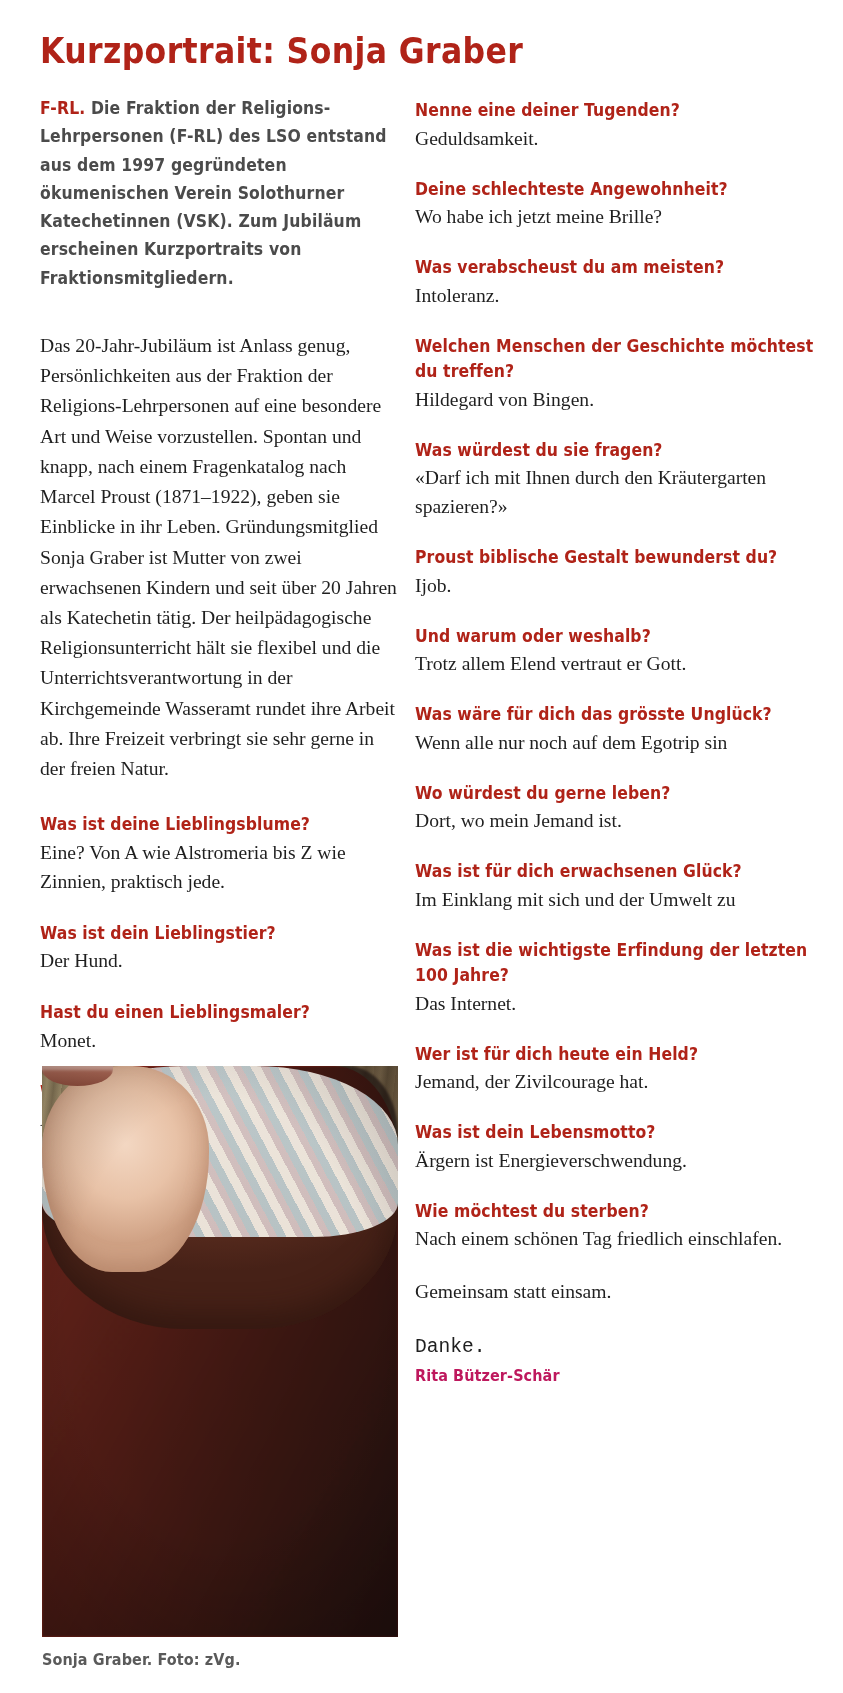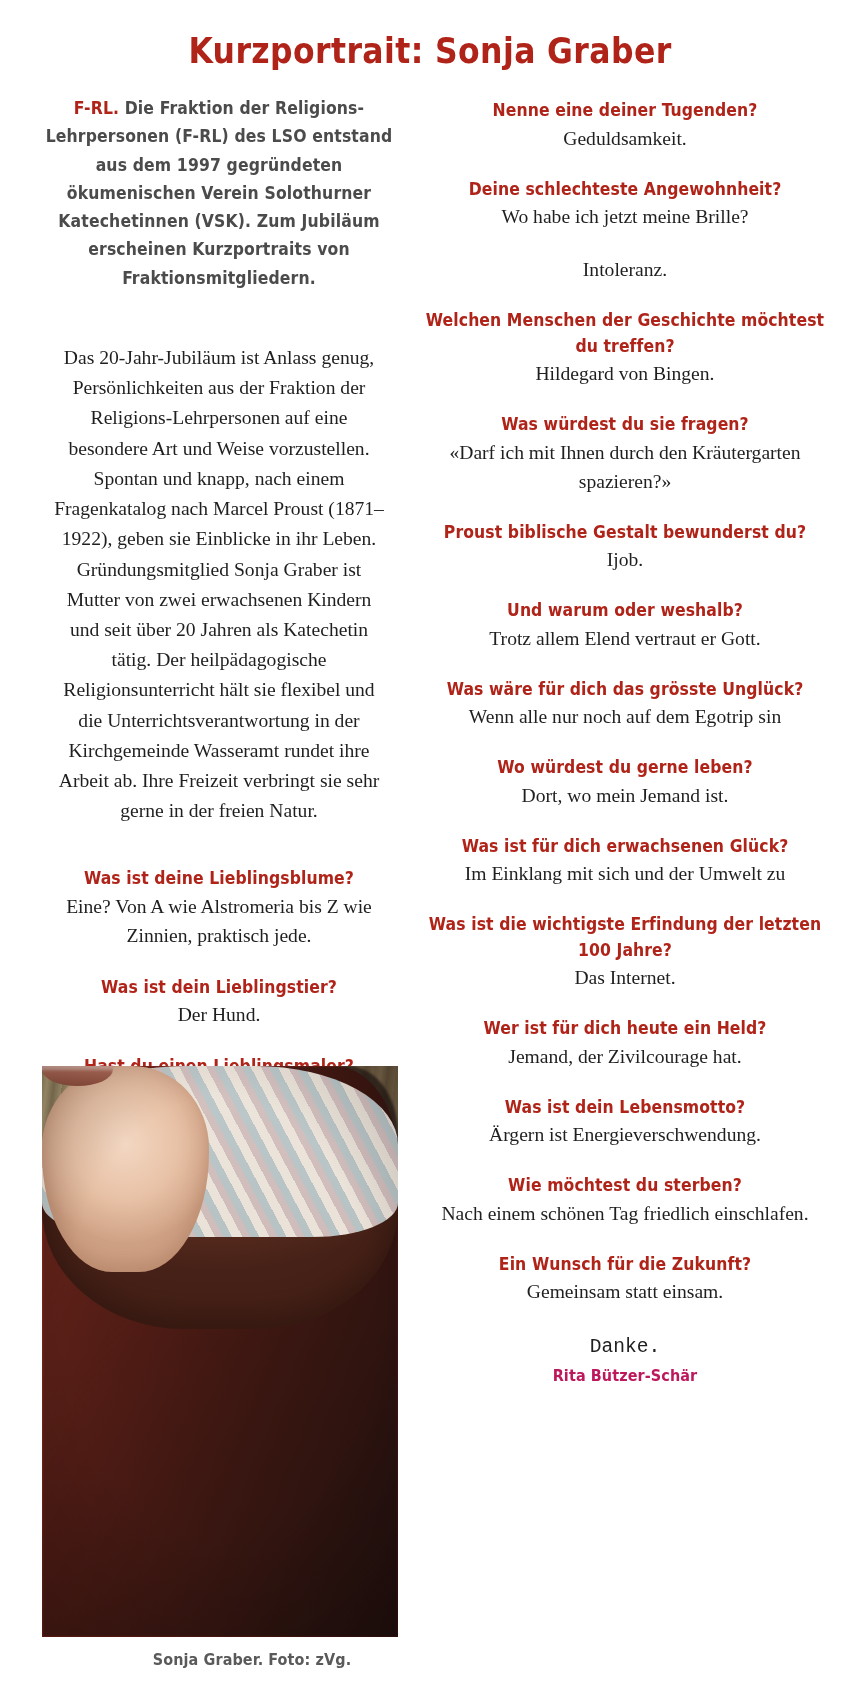--- a/index.html
+++ b/index.html
@@ -13,21 +13,20 @@
     position: relative;
     overflow: hidden;
     font-family: "Liberation Serif", "DejaVu Serif", serif;
     color: #1a1a1a;
   }
 
   .page {
     position: absolute;
     inset: 0;
     padding: 0;
-    text-align: center;
   }
 
   
   .headline {
     position: absolute;
     left: 40px;
     top: 6px;
     width: 780px;
     font-family: "DejaVu Sans Condensed", "Liberation Sans Narrow", "Liberation Sans", sans-serif;
     font-weight: 700;
@@ -68,21 +67,21 @@
 
   
   .body-text {
     font-family: "Liberation Serif", "DejaVu Serif", serif;
     font-size: 19.6px;
     line-height: 30.2px;
     color: #1f1f1f;
     margin: 0;
   }
   .body-text .para {
-    margin: 12px;
+    margin: 0;
   }
   .spacer-lead { height: 39px; }
   .spacer-body { height: 24px; }
 
   
   .qa { margin: 0; }
   .qa + .qa { margin-top: 25px; }
   .qa-first { margin-top: 4px; }
 
   .question {
@@ -329,20 +328,21 @@
 
     <div class="qa qa-first">
       <p class="question">Nenne eine deiner Tugenden?</p>
       <p class="answer">Geduldsamkeit.</p>
     </div>
     <div class="qa">
       <p class="question">Deine schlechteste Angewohnheit?</p>
       <p class="answer">Wo habe ich jetzt meine Brille?</p>
     </div>
     <div class="qa">
+      <p class="question">Was verabscheust du am meisten?</p>
       <p class="answer">Intoleranz.</p>
     </div>
     <div class="qa">
       <p class="question">Welchen Menschen der Geschichte möchtest du treffen?</p>
       <p class="answer">Hildegard von Bingen.</p>
     </div>
     <div class="qa">
       <p class="question">Was würdest du sie fragen?</p>
       <p class="answer">«Darf ich mit Ihnen durch den Kräutergarten spazieren?»</p>
     </div>
@@ -376,21 +376,20 @@
     </div>
     <div class="qa">
       <p class="question">Was ist dein Lebensmotto?</p>
       <p class="answer">Ärgern ist Energieverschwendung.</p>
     </div>
     <div class="qa">
       <p class="question">Wie möchtest du sterben?</p>
       <p class="answer">Nach einem schönen Tag friedlich einschlafen.</p>
     </div>
     <div class="qa">
-      <p class="question">Ein Wunsch für die Zukunft?</p>
       <p class="answer">Gemeinsam statt einsam.</p>
     </div>
 
     <div class="closing">Danke.</div>
     <div class="byline">Rita Bützer-Schär</div>
 
   </div>
 
 </div>
 

